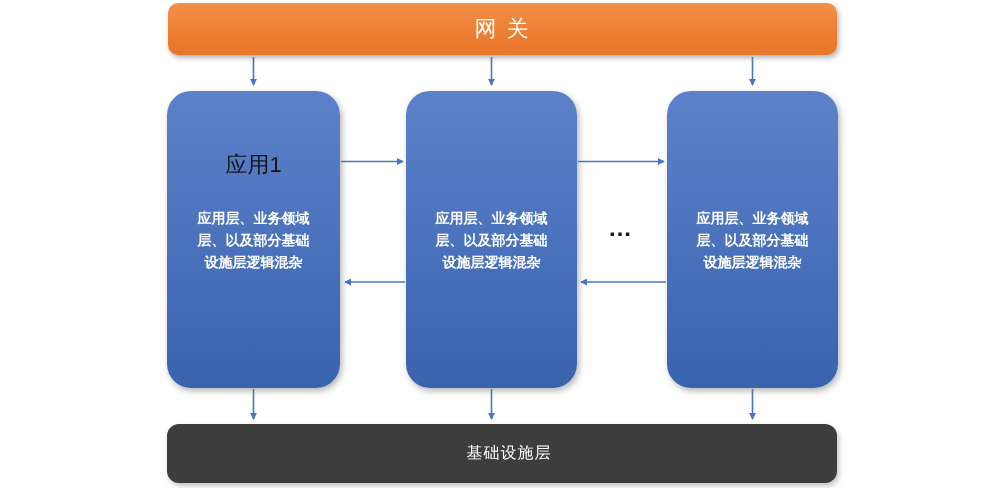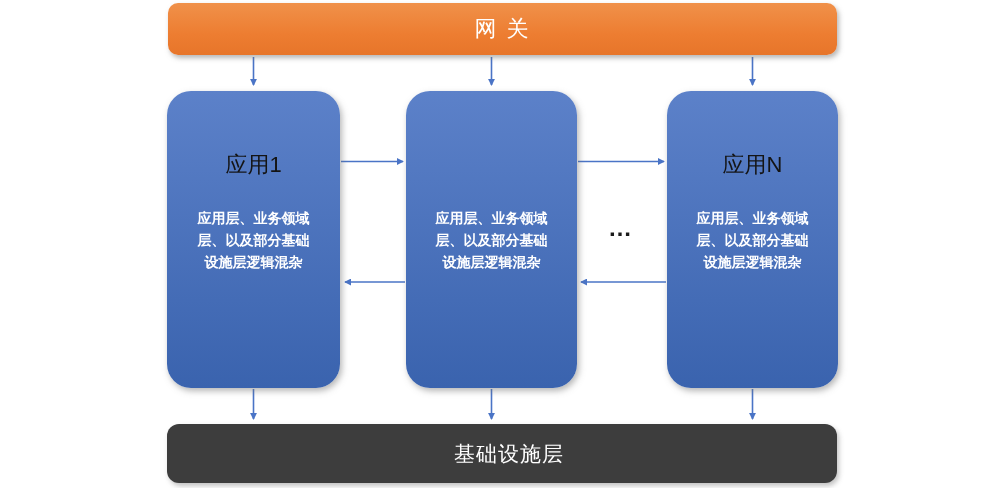--- a/index.html
+++ b/index.html
@@ -82,21 +82,21 @@
   }
   .infrastructure{
     position:absolute;left:167px;top:424px;width:670px;height:59px;
     border-radius:12px;
     background:var(--infrastructure-bg);
     box-shadow:2px 3px 5px rgba(120,120,120,0.45);
     display:flex;align-items:center;justify-content:center;
   }
   .infrastructure-label{
     color:var(--light-text);
-    font-size:21px;
+    font-size:16px;
     letter-spacing:1px;
     margin-left:14px;
   }
 </style>
 </head>
 <body>
 
 <div class="canvas">
 
   <svg class="arrows-layer" viewBox="0 0 1000 488" xmlns="http://www.w3.org/2000/svg">
@@ -128,21 +128,20 @@
 设施层逻辑混杂</div>
   </div>
 
   <div class="app app-2">
     <div class="app-body">应用层、业务领域
 层、以及部分基础
 设施层逻辑混杂</div>
   </div>
 
   <div class="app app-n">
-    <div class="app-title">应用N</div>
     <div class="app-body">应用层、业务领域
 层、以及部分基础
 设施层逻辑混杂</div>
   </div>
 
   <div class="ellipsis">…</div>
 
   <div class="infrastructure">
     <span class="infrastructure-label">基础设施层</span>
   </div>

